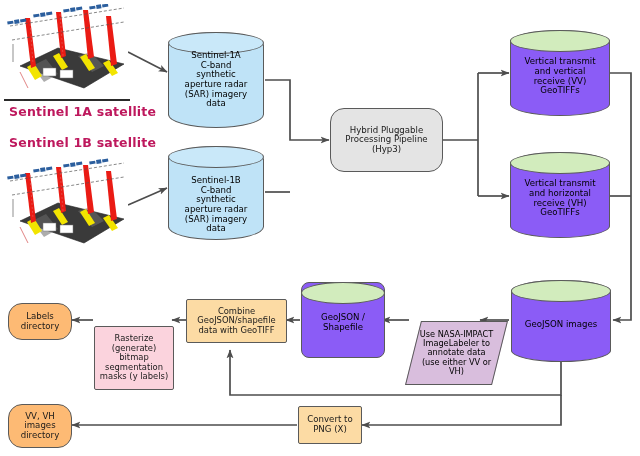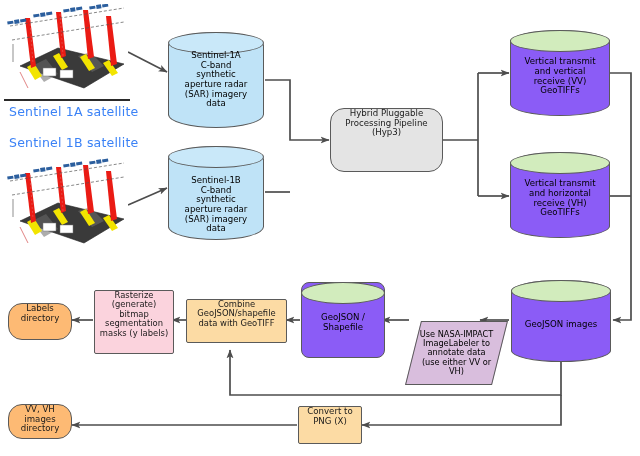--- a/index.html
+++ b/index.html
@@ -20,20 +20,21 @@
     left: 0;
     top: 0;
     width: 640px;
     height: 456px;
     pointer-events: none;
   }
   .node {
     position: absolute;
     box-sizing: border-box;
     display: flex;
+    align-items: center;
     justify-content: center;
     text-align: center;
     color: #1a1a1a;
     line-height: 1.12;
     white-space: pre-line;
   }
   
   .cyl {
     border: 1.4px solid #5a5a5a;
     border-radius: 50% / 14%;
@@ -74,21 +75,21 @@
   .pill {
     border: 1.4px solid #5a5a5a;
     border-radius: 14px;
     background: #fdba74;
   }
   .rect {
     border: 1.4px solid #5a5a5a;
     border-radius: 2px;
   }
   .gray   { background: #e4e4e4; }
-  .pink   { background: #fbd3dd; }
+  .pink   { background: #fbd3dd; margin-top: 36px; }
   .orange { background: #fcdba4; }
 
   
   .para-wrap { position: absolute; margin-top: 33px; }
   .para-bg {
     position: absolute;
     left: 0; top: 0; right: 0; bottom: 0;
     background: #d9bedd;
     border: 1.4px solid #5a5a5a;
     box-sizing: border-box;
@@ -106,22 +107,22 @@
   }
 
   
   .sat {
     position: absolute;
     overflow: hidden;
     background: #ffffff;
   }
   .sat-caption {
     position: absolute;
-    font-weight: normal;
-    color: #3b82f6;
+    font-weight: bold;
+    color: #be185d;
     letter-spacing: .2px;
     white-space: nowrap;
   }
   .sat-rule {
     position: absolute;
     height: 1.6px;
     background: #2a2a2a;
   }
 </style>
 </head>
@@ -353,19 +354,19 @@
   <div class="node pill" style="left:8px; top:303px; width:64px; height:37px; font-size:8.6px;">
     <span>Labels
 directory</span>
   </div>
 
   <div class="node rect orange" style="left:298px; top:406px; width:64px; height:38px; font-size:8.6px;">
     <span>Convert to
 PNG (X)</span>
   </div>
 
-  <div class="node pill" style="left:8px; top:404px; width:64px; height:35px; font-size:8.6px;">
+  <div class="node pill" style="left:8px; top:404px; width:64px; height:44px; font-size:8.6px;">
     <span>VV, VH
 images
 directory</span>
   </div>
 
 </div>
 
 </body></html>

